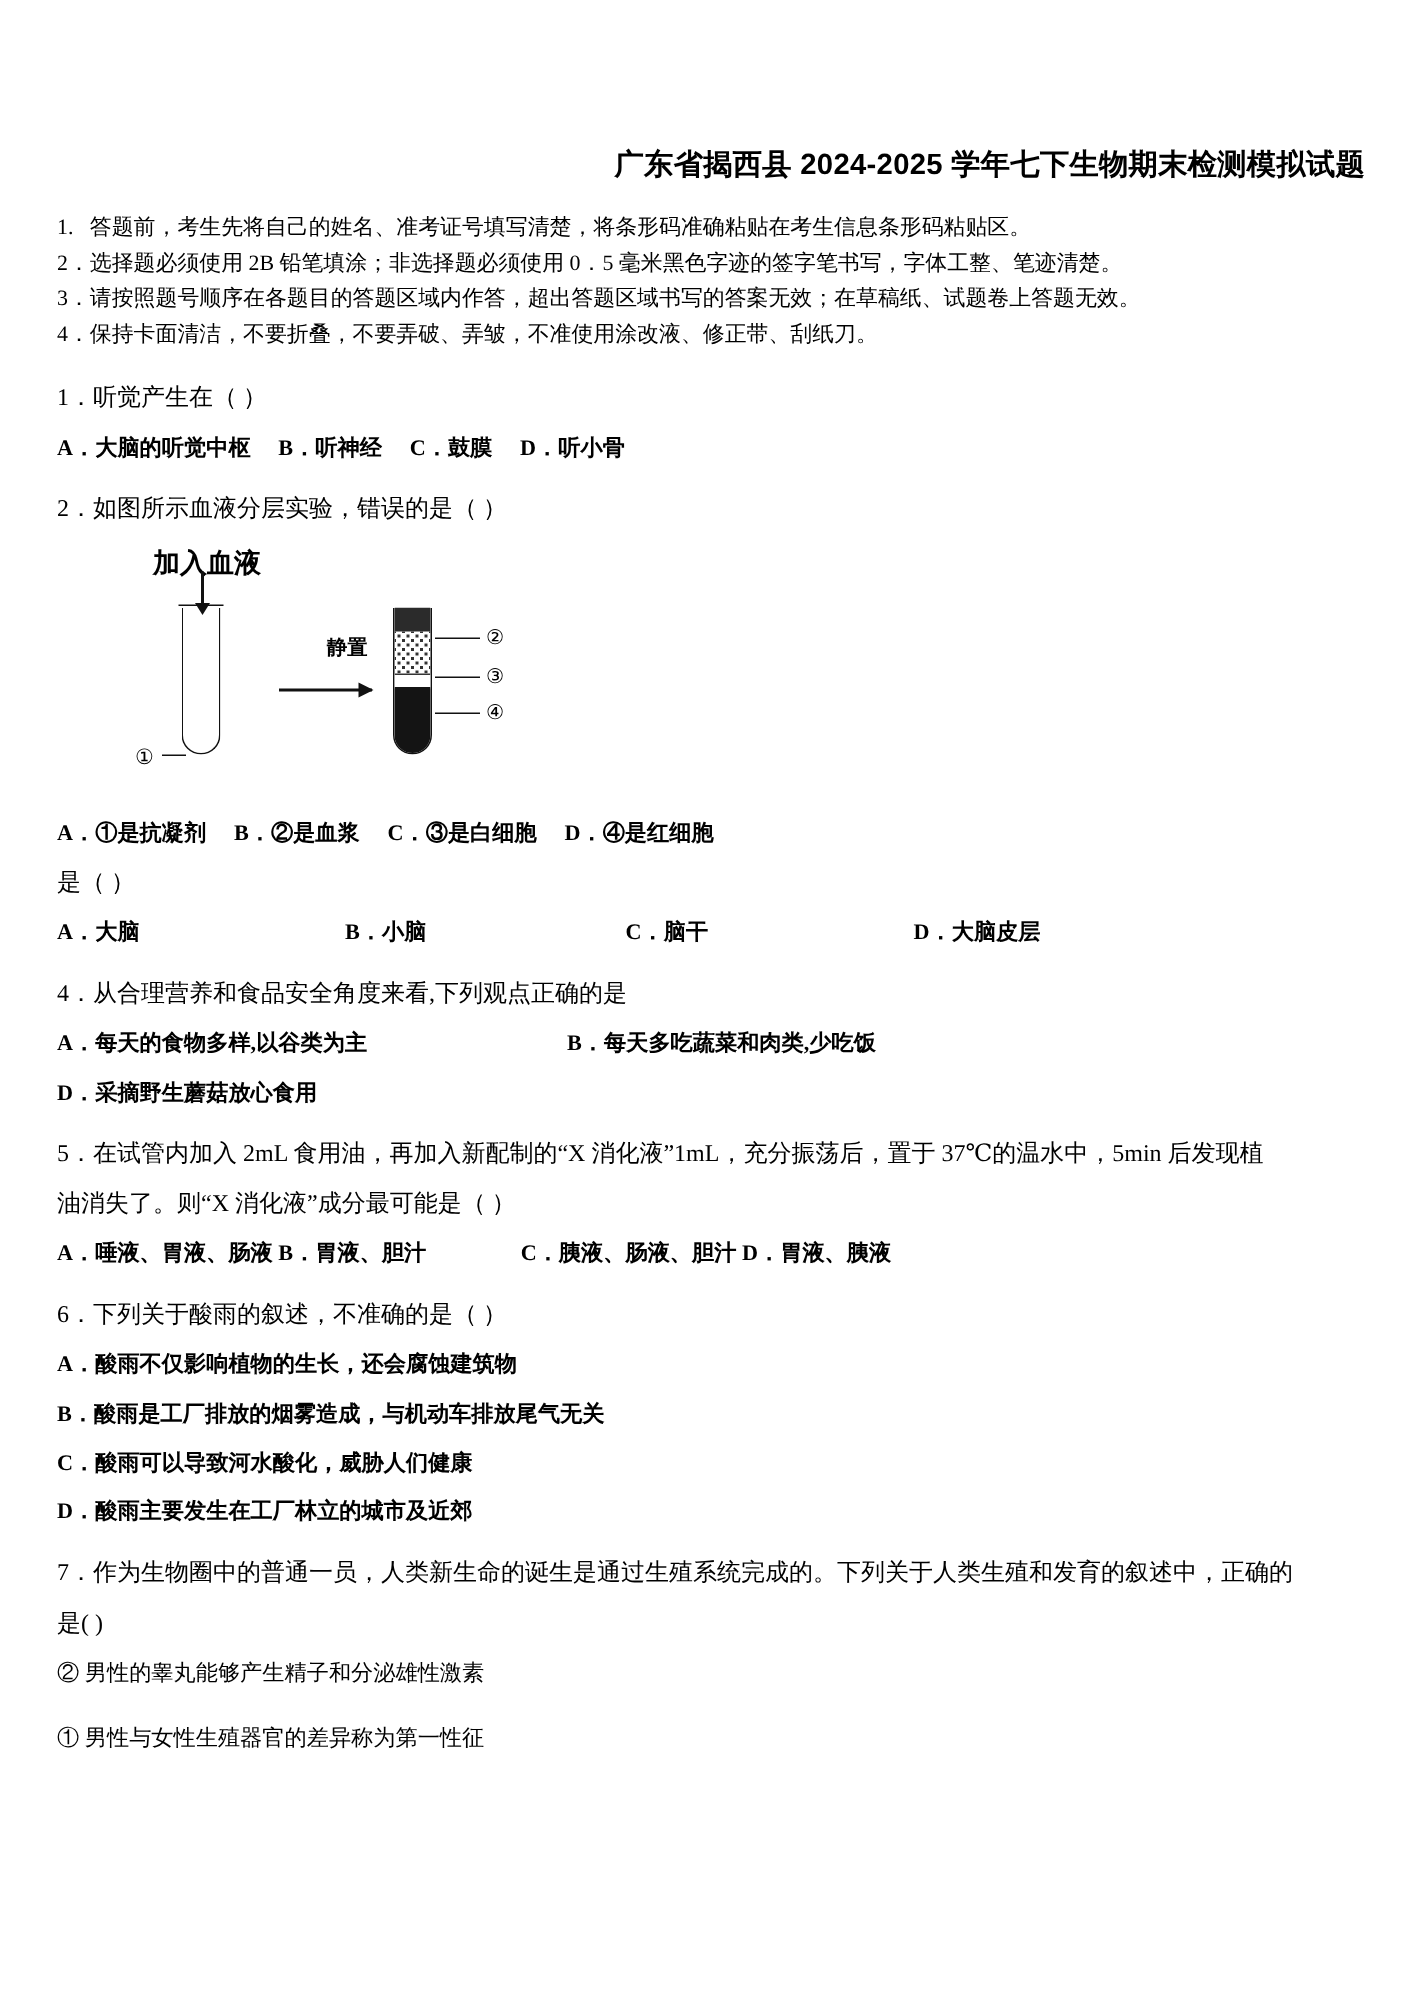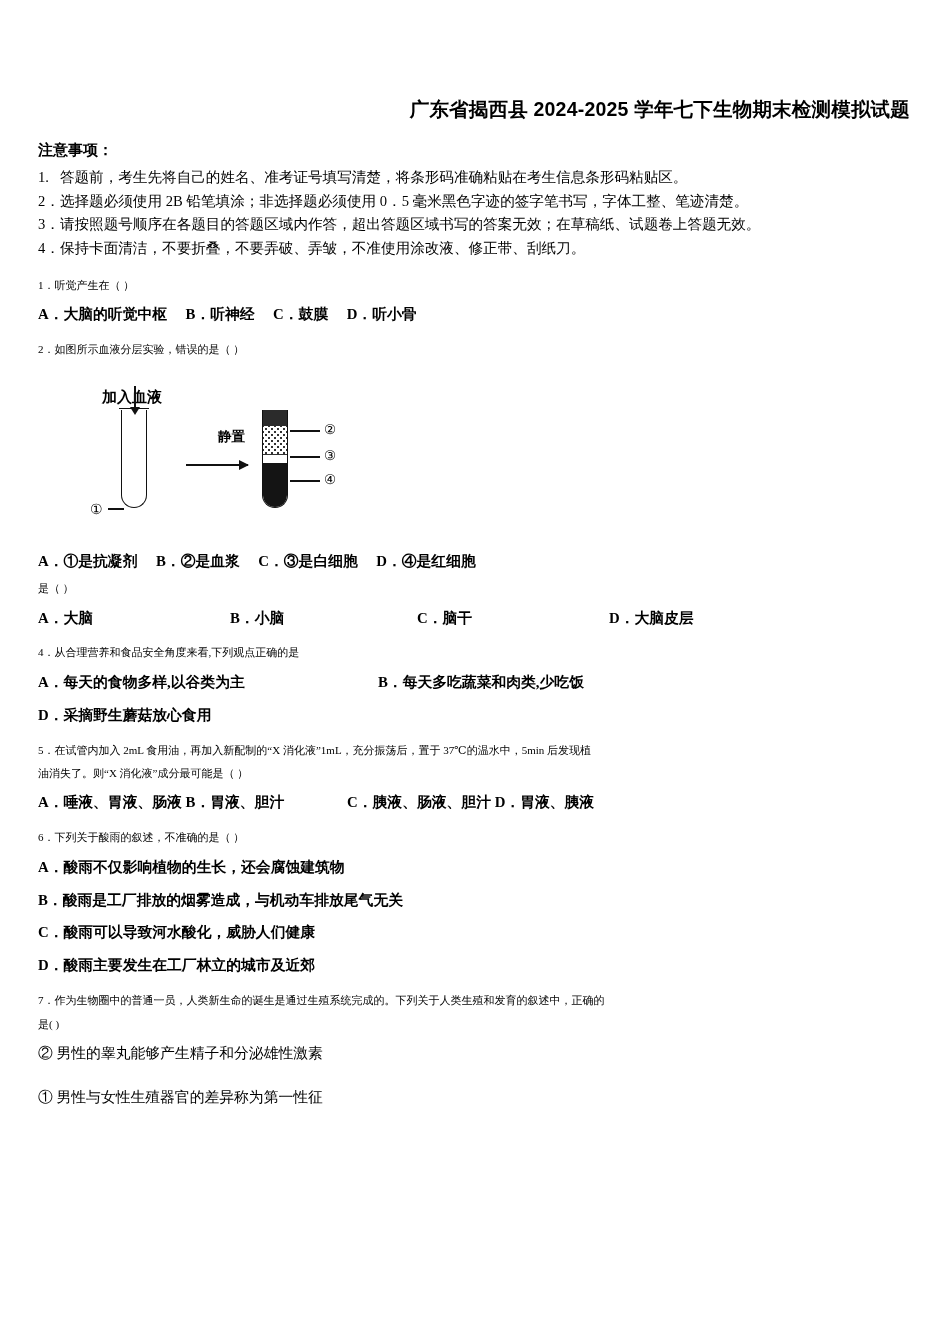--- a/index.html
+++ b/index.html
@@ -38,21 +38,21 @@
     font-weight: bold;
     margin: 0 0 6px 0;
   }
   .notice-line {
     font-size: 14.6px;
     line-height: 1.62;
     margin: 0;
     white-space: pre-wrap;
   }
   .q {
-    font-size: 11px;
+    font-size: 16px;
     line-height: 1.95;
     margin: 10px 0 0 0;
   }
   .q-stem {
     margin-top: 14px;
   }
   .opts-row {
     font-size: 14.8px;
     line-height: 1.95;
     margin: 4px 0 0 0;
@@ -93,24 +93,23 @@
   .figure {
     position: relative;
     width: 420px;
     height: 175px;
     margin: 8px 0 4px 28px;
   }
   .fig-label-top {
     position: absolute;
     left: 36px;
     top: 0px;
-    font-size: 15px;
+    font-size: 18px;
     font-weight: bold;
     font-family: "Liberation Serif", serif;
-    margin-top: 20px;
   }
   .fig-label-mid {
     position: absolute;
     left: 152px;
     top: 60px;
     font-size: 13.5px;
     font-weight: bold;
   }
   .tube-left {
     position: absolute;
@@ -244,21 +243,20 @@
   }
 </style>
 </head>
 <body>
 
 <div class="page">
   <div class="inner">
 
     <h1 class="doc-title">广东省揭西县 2024-2025 学年七下生物期末检测模拟试题</h1>
 
-    <div class="notice-title">注意事项：</div>
     <p class="notice-line">1.   答题前，考生先将自己的姓名、准考证号填写清楚，将条形码准确粘贴在考生信息条形码粘贴区。</p>
     <p class="notice-line">2．选择题必须使用 2B 铅笔填涂；非选择题必须使用 0．5 毫米黑色字迹的签字笔书写，字体工整、笔迹清楚。</p>
     <p class="notice-line">3．请按照题号顺序在各题目的答题区域内作答，超出答题区域书写的答案无效；在草稿纸、试题卷上答题无效。</p>
     <p class="notice-line">4．保持卡面清洁，不要折叠，不要弄破、弄皱，不准使用涂改液、修正带、刮纸刀。</p>
 
     <p class="q q-stem">1．听觉产生在（        ）</p>
     <p class="opts-row bold-label">A．大脑的听觉中枢　 B．听神经　 C．鼓膜　 D．听小骨</p>
 
     <p class="q">2．如图所示血液分层实验，错误的是（        ）</p>
 

